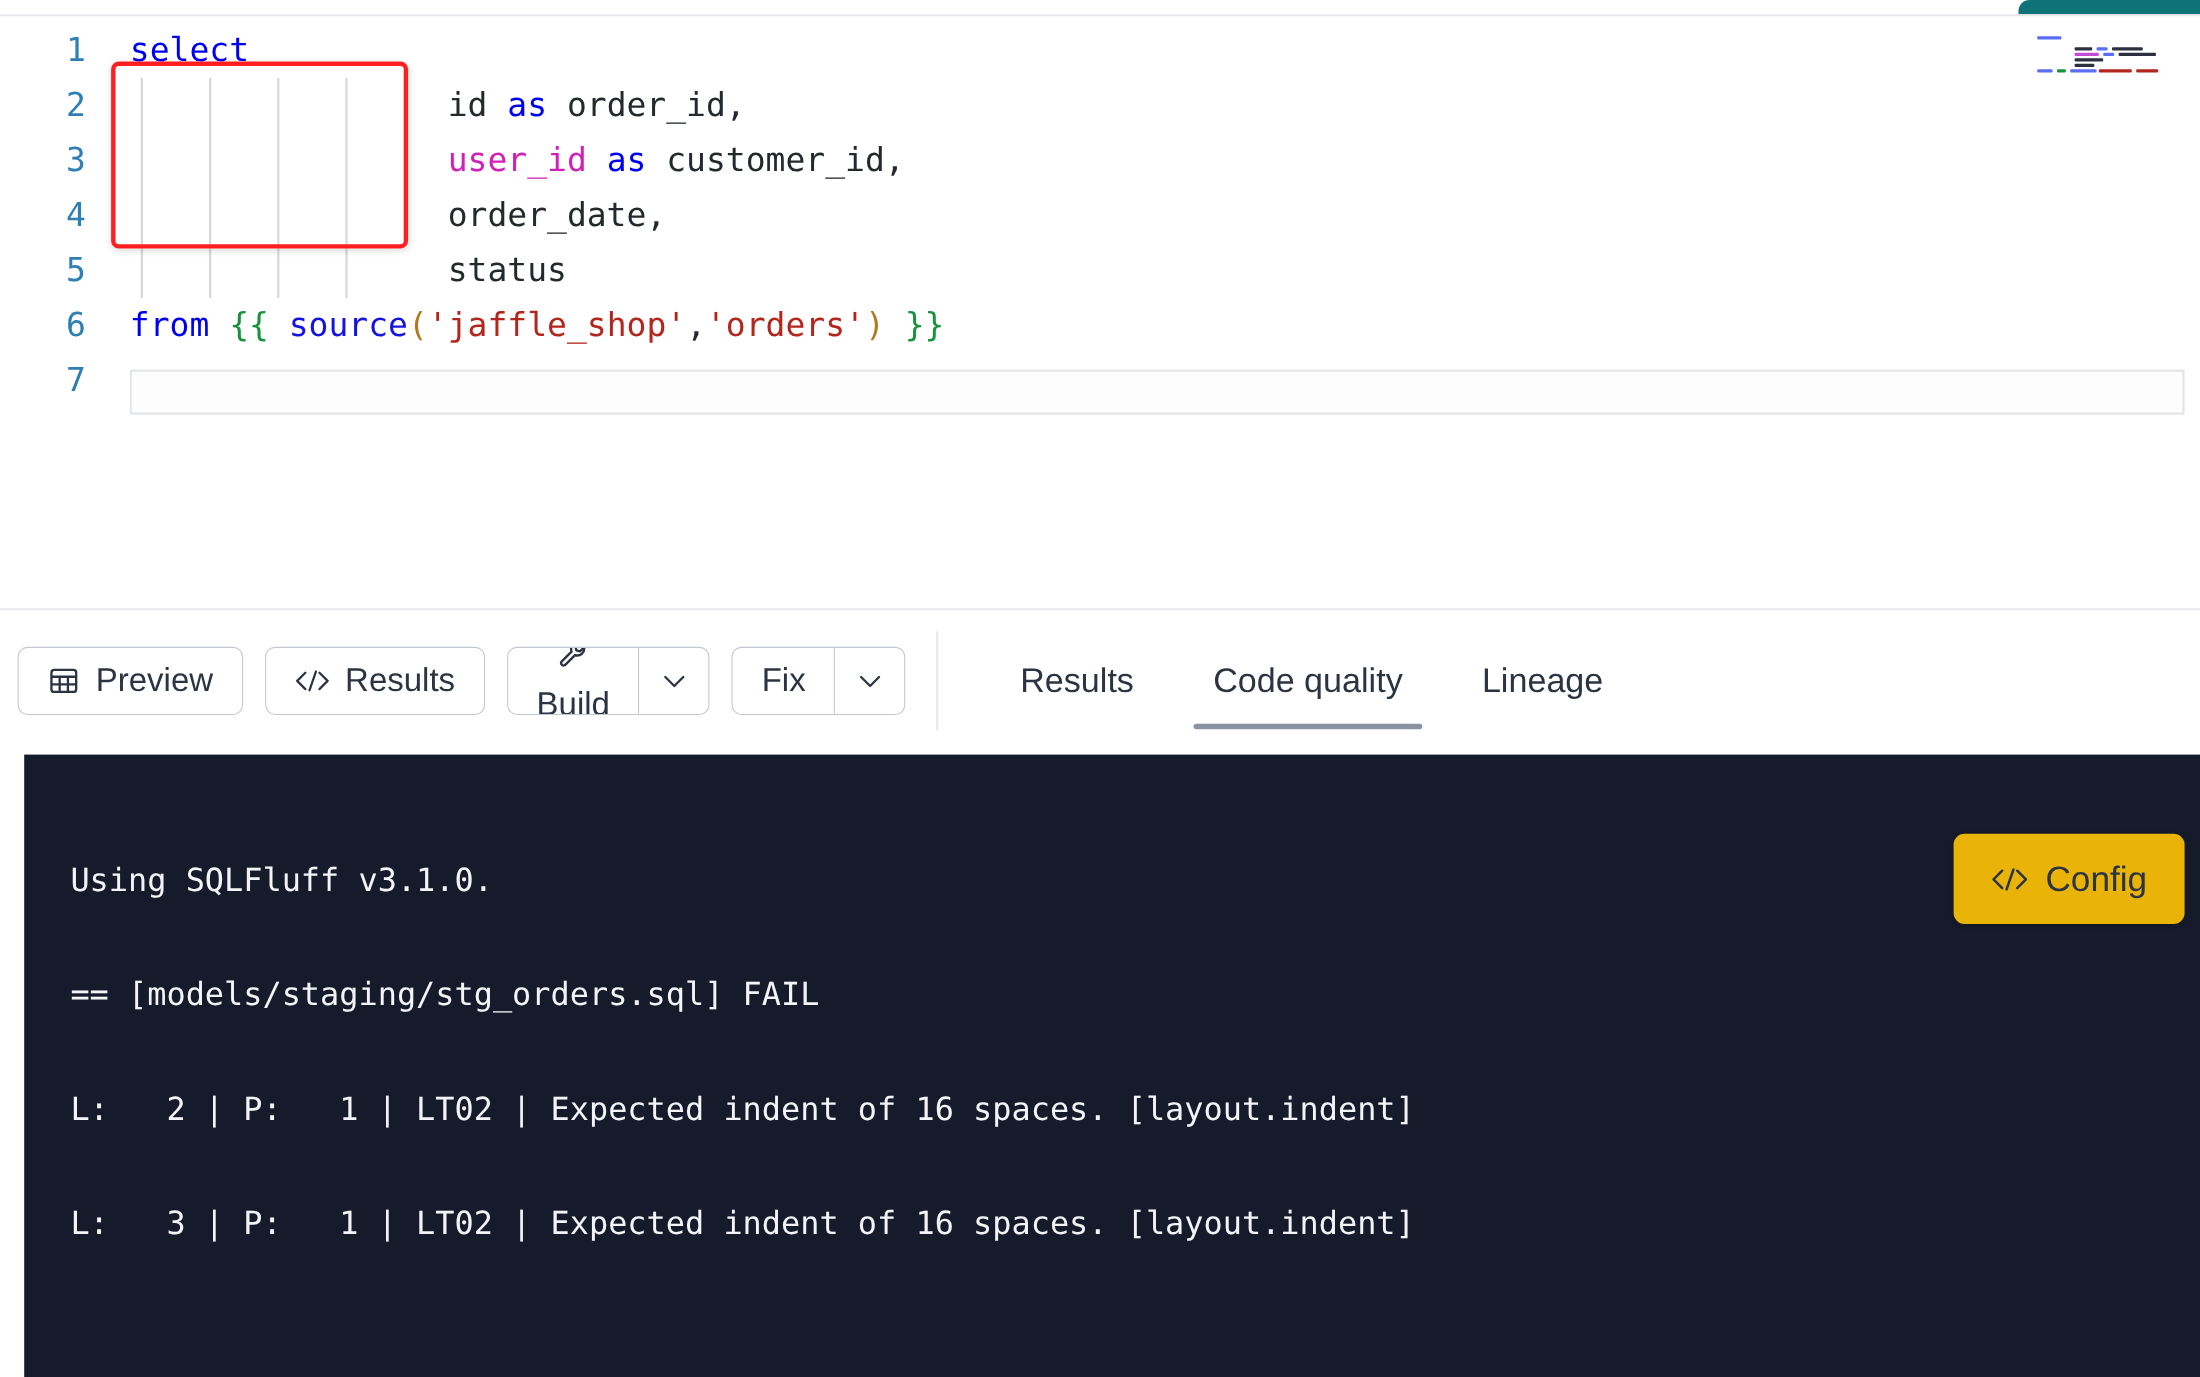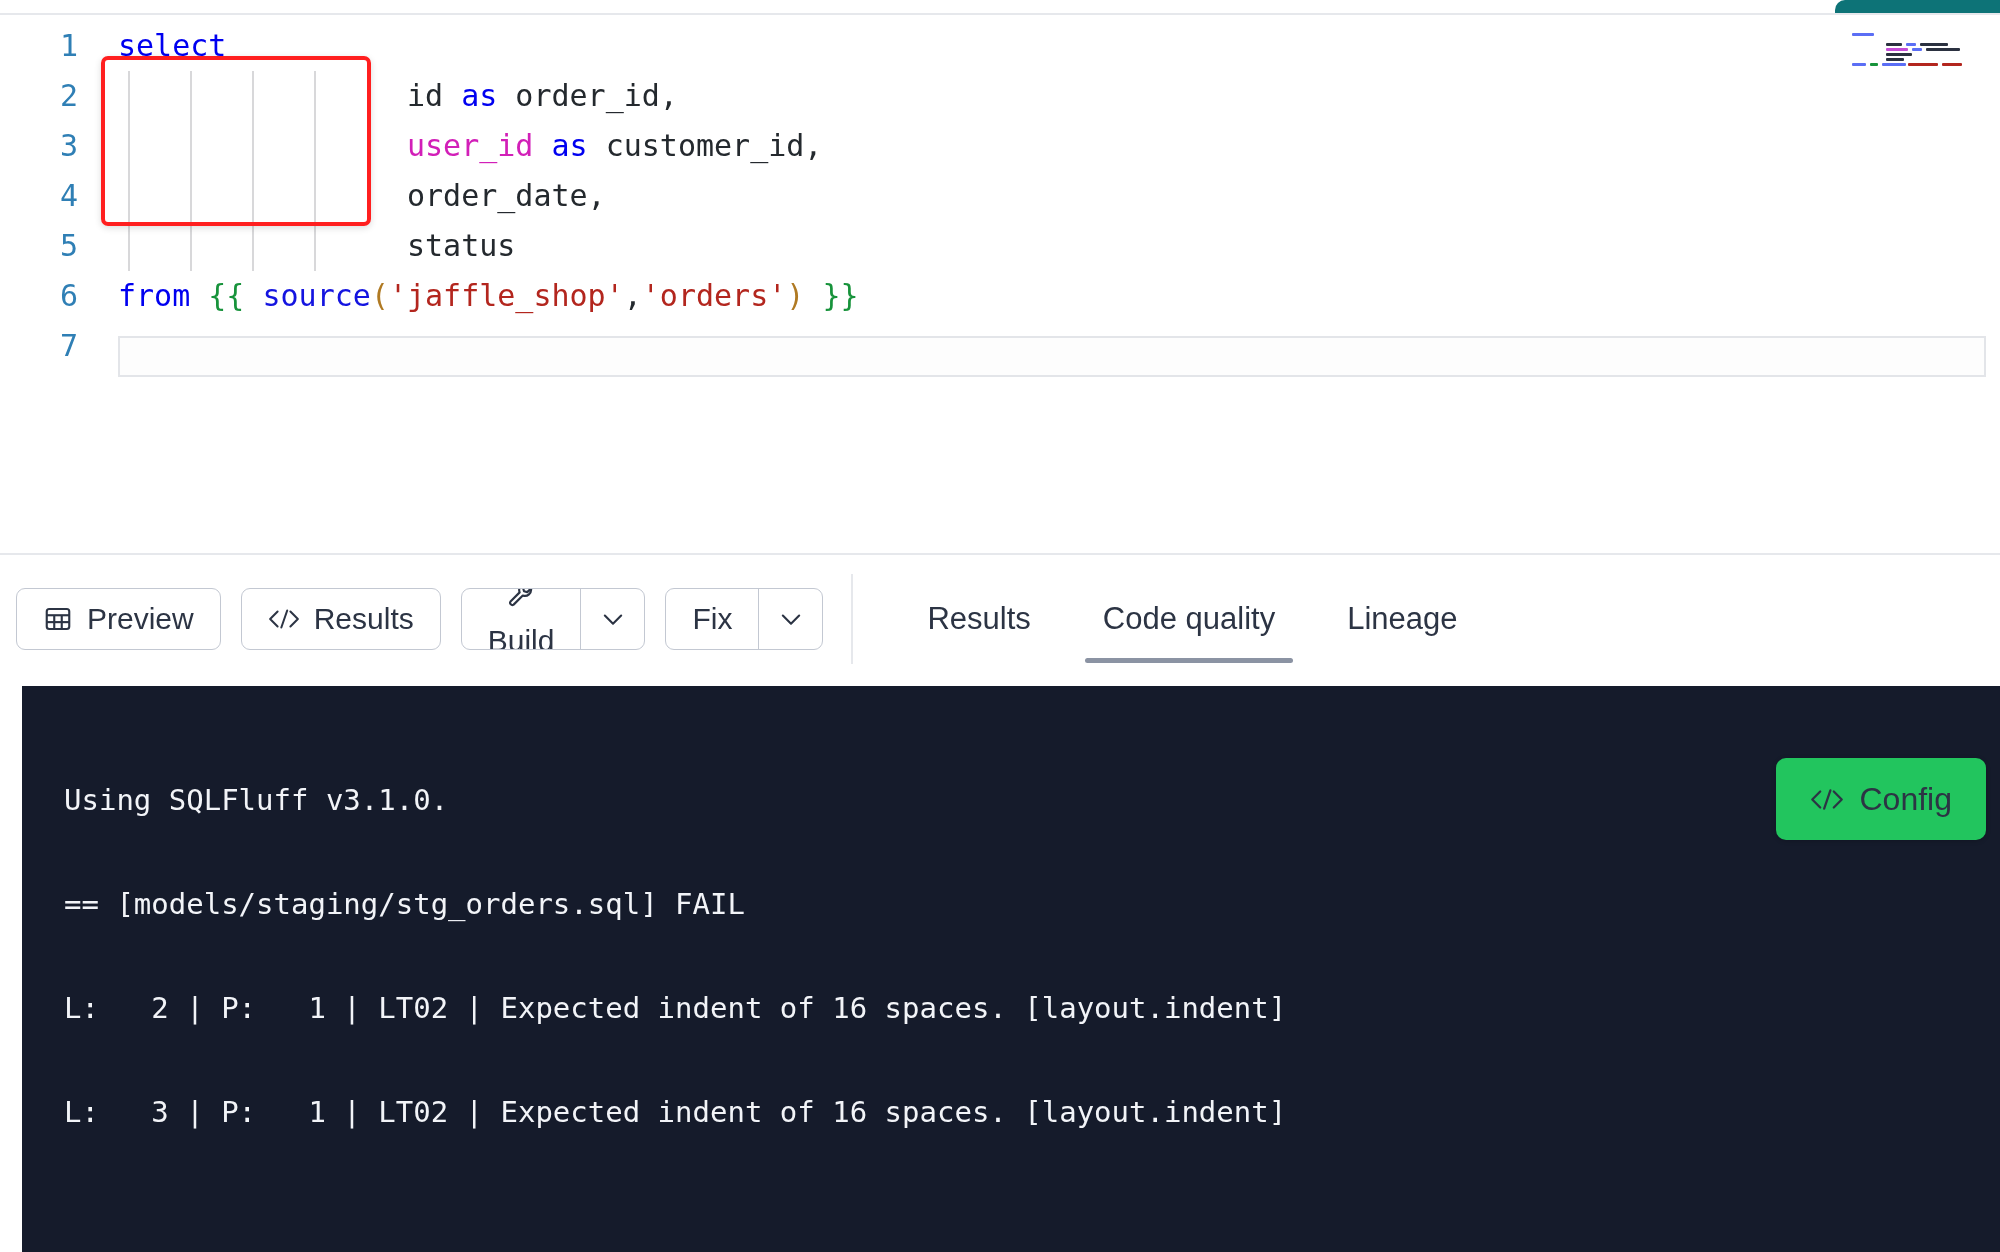--- a/index.html
+++ b/index.html
@@ -235,21 +235,21 @@
     color: #f2f4f8;
     white-space: pre;
   }
   .config-btn {
     position: absolute;
     top: 758px; right: 14px;
     display: flex; align-items: center; justify-content: center;
     gap: 16px;
     height: 82px;
     padding: 0 34px;
-    background: #22c55e;
+    background: #eab308;
     border-radius: 10px;
     color: #2c3444;
     font-size: 32px;
     cursor: pointer;
     box-shadow: 0 1px 5px rgba(0,0,0,0.2);
   }
 </style>
 </head>
 <body>
 

